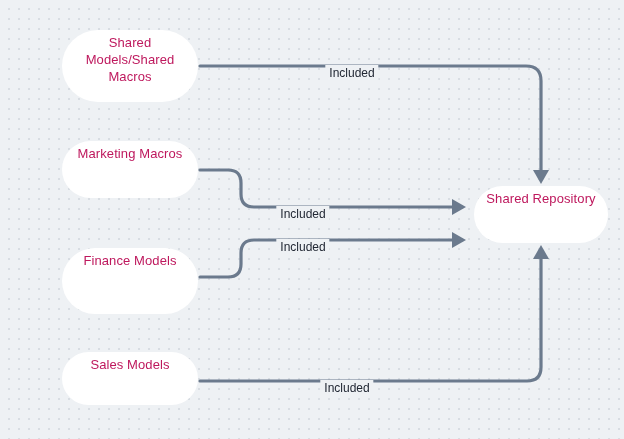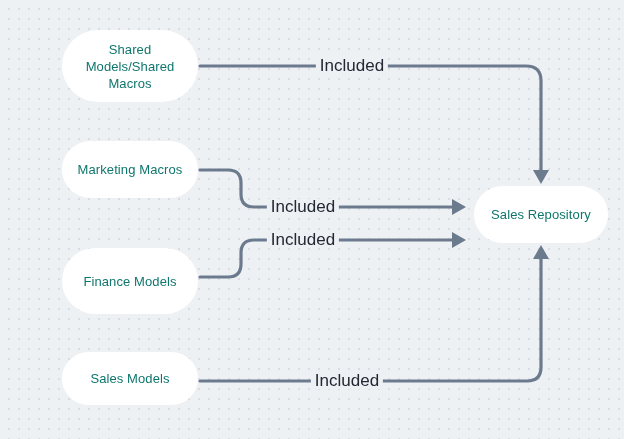--- a/index.html
+++ b/index.html
@@ -23,45 +23,45 @@
     left: 0;
     top: 0;
     width: 624px;
     height: 439px;
   }
   .node {
     position: absolute;
     background: #ffffff;
     border-radius: 999px;
     display: flex;
-    align-items: center;
     justify-content: center;
     text-align: center;
-    color: #0f766e;
+    color: #be185d;
     font-size: 13px;
     line-height: 17px;
     letter-spacing: 0.1px;
     box-sizing: border-box;
     padding: 4px 10px;
     z-index: 3;
   }
   .node-label {
     white-space: pre-line;
     display: block;
   }
   .edge-label {
     position: absolute;
     transform: translate(-50%, -50%);
     background: #eef1f4;
     color: #222834;
-    font-size: 17px;
+    font-size: 12px;
     line-height: 14px;
     padding: 1px 4px;
     white-space: nowrap;
     z-index: 4;
+    margin-top: 7px;
   }
 </style>
 </head>
 <body>
 
 <div id="canvas">
 
   <svg id="edge-layer" viewBox="0 0 624 439" xmlns="http://www.w3.org/2000/svg">
     <g fill="none" stroke="#6b7a8d" stroke-width="3.2" stroke-linecap="round" stroke-linejoin="round">
       <path d="M 200 66 L 526 66 Q 541 66 541 81 L 541 176"></path>
@@ -89,21 +89,21 @@
 
   <div class="node" style="left:62px; top:248px; width:136px; height:66px;">
     <span class="node-label">Finance Models</span>
   </div>
 
   <div class="node" style="left:62px; top:352px; width:136px; height:53px;">
     <span class="node-label">Sales Models</span>
   </div>
 
   <div class="node" style="left:474px; top:186px; width:134px; height:57px;">
-    <span class="node-label">Sales Repository</span>
+    <span class="node-label">Shared Repository</span>
   </div>
 
   <div class="edge-label" style="left:352px; top:66px;">Included</div>
 
   <div class="edge-label" style="left:303px; top:207px;">Included</div>
 
   <div class="edge-label" style="left:303px; top:240px;">Included</div>
 
   <div class="edge-label" style="left:347px; top:381px;">Included</div>
 

